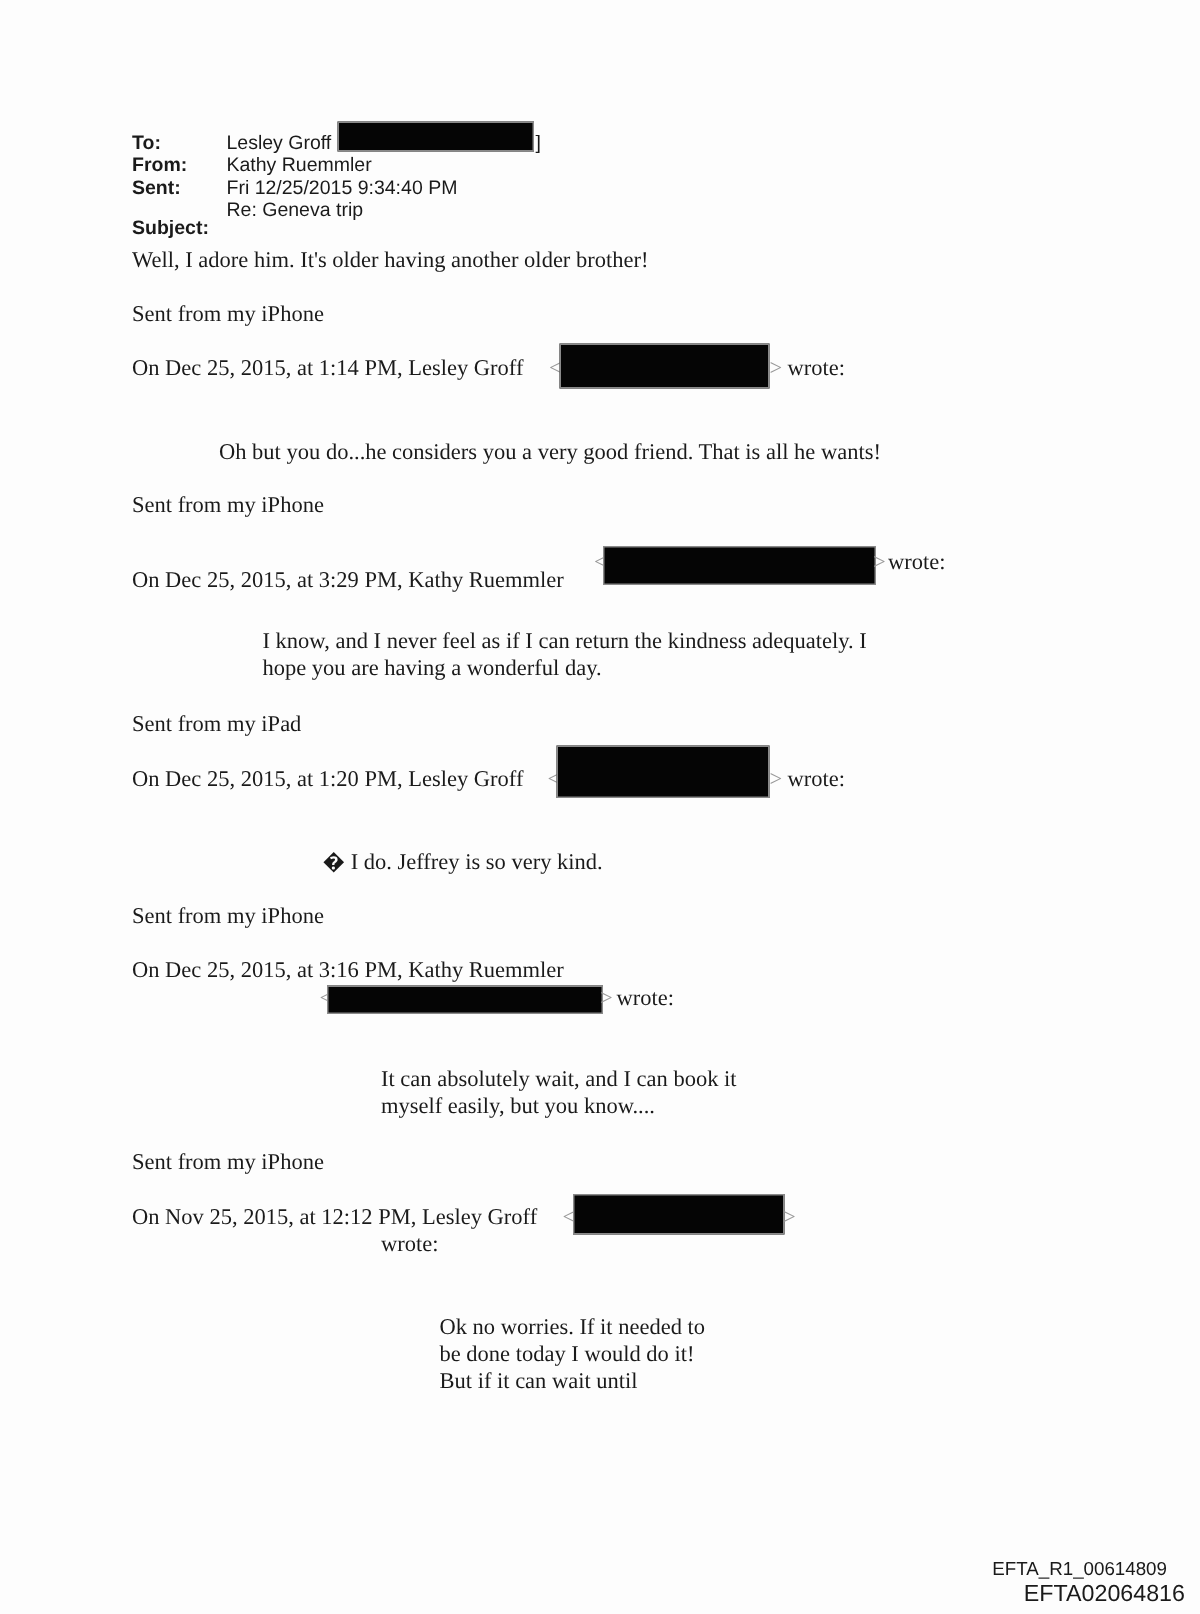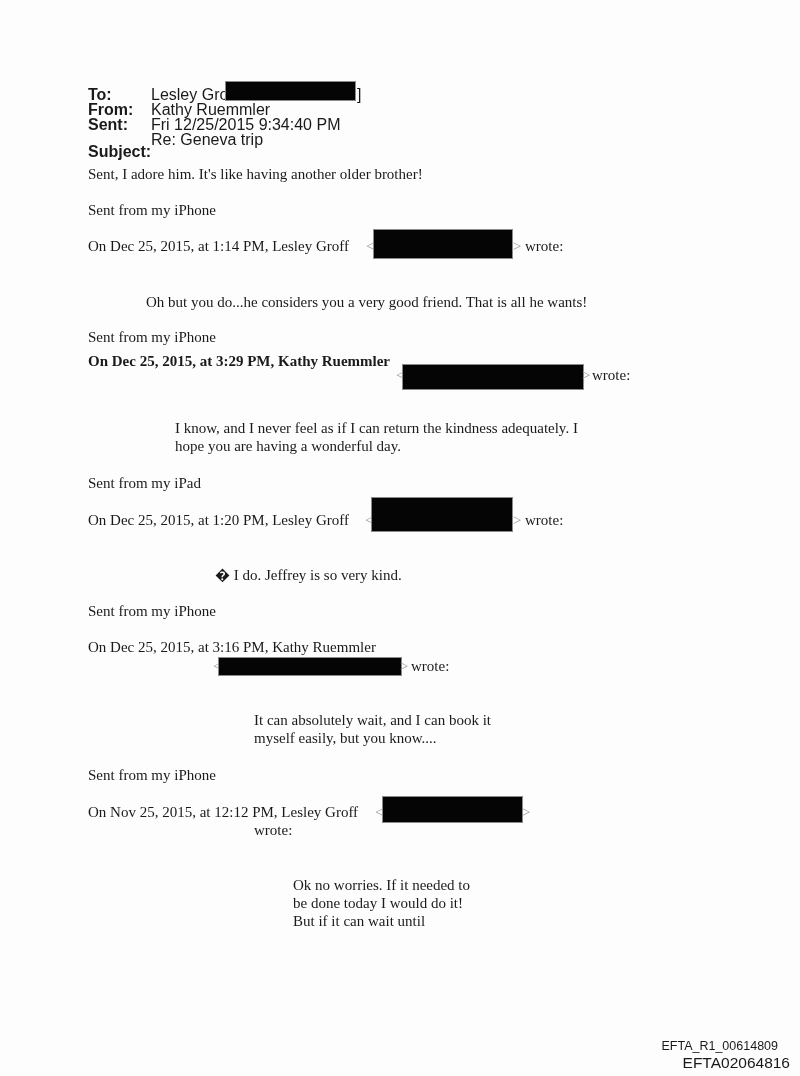--- a/index.html
+++ b/index.html
@@ -10,21 +10,21 @@
     body {
       width: 800px;
       height: 1076px;
       position: relative;
       overflow: hidden;
       color: #1a1a1a;
     }
     .abs { position: absolute; white-space: nowrap; }
     .hdr {
       font-family: "Liberation Sans", sans-serif;
-      font-size: 16px;
+      font-size: 13px;
       line-height: 14px;
       text-align: center;
     }
     .hdr-label { font-weight: bold; left: 88px; }
     .hdr-value { left: 151px; }
     .serif {
       font-family: "Liberation Serif", serif;
       font-size: 15px;
       line-height: 19px;
     }
@@ -67,33 +67,33 @@
   <div class="abs hdr hdr-value" style="top:103px;">Kathy Ruemmler</div>
 
   <div class="abs hdr hdr-label" style="top:118px;">Sent:</div>
   <div class="abs hdr hdr-value" style="top:118px;">Fri 12/25/2015 9:34:40 PM</div>
 
   <div class="abs hdr hdr-label" style="top:133px;margin-top:12px;">Subject:</div>
   <div class="abs hdr hdr-value" style="top:133px;">Re: Geneva trip</div>
 </div>
 
 <div>
-  <div class="abs serif" style="left:88px; top:165px;">Sent, I adore him.  It's like having another older brother!</div>
+  <div class="abs serif" style="left:88px; top:165px;">Well, I adore him.  It's older having another older brother!</div>
   <div class="abs serif" style="left:88px; top:201px;">Sent from my iPhone</div>
 
   <div class="abs serif" style="left:88px; top:237px;">On Dec 25, 2015, at 1:14 PM, Lesley Groff</div>
   <div class="bracket" style="left:366px; top:237px;">&lt;</div>
   <div class="redact" style="left:373px; top:229px; width:140px; height:30px;"></div>
   <div class="bracket" style="left:513px; top:237px;">&gt;</div>
   <div class="abs serif" style="left:525px; top:237px;">wrote:</div>
 
   <div class="abs serif" style="left:146px; top:293px;">Oh but you do...he considers you a very good friend. That is all he wants!</div>
   <div class="abs serif" style="left:88px; top:328px;">Sent from my iPhone</div>
 
-  <div class="abs serif" style="left:88px; top:352px;font-weight:bold;">On Dec 25, 2015, at 3:29 PM, Kathy Ruemmler</div>
+  <div class="abs serif" style="left:88px; top:378px;">On Dec 25, 2015, at 3:29 PM, Kathy Ruemmler</div>
   <div class="bracket" style="left:396px; top:366px;">&lt;</div>
   <div class="redact" style="left:402px; top:364px; width:182px; height:26px;"></div>
   <div class="bracket" style="left:582px; top:366px;">&gt;</div>
   <div class="abs serif" style="left:592px; top:366px;">wrote:</div>
 
   <div class="abs serif" style="left:175px; top:419px;">I know, and I never feel as if I can return the kindness adequately.  I</div>
   <div class="abs serif" style="left:175px; top:437px;text-align:center;">hope you are having a wonderful day.</div>
   <div class="abs serif" style="left:88px; top:474px;">Sent from my iPad</div>
 
   <div class="abs serif" style="left:88px; top:511px;">On Dec 25, 2015, at 1:20 PM, Lesley Groff</div>

